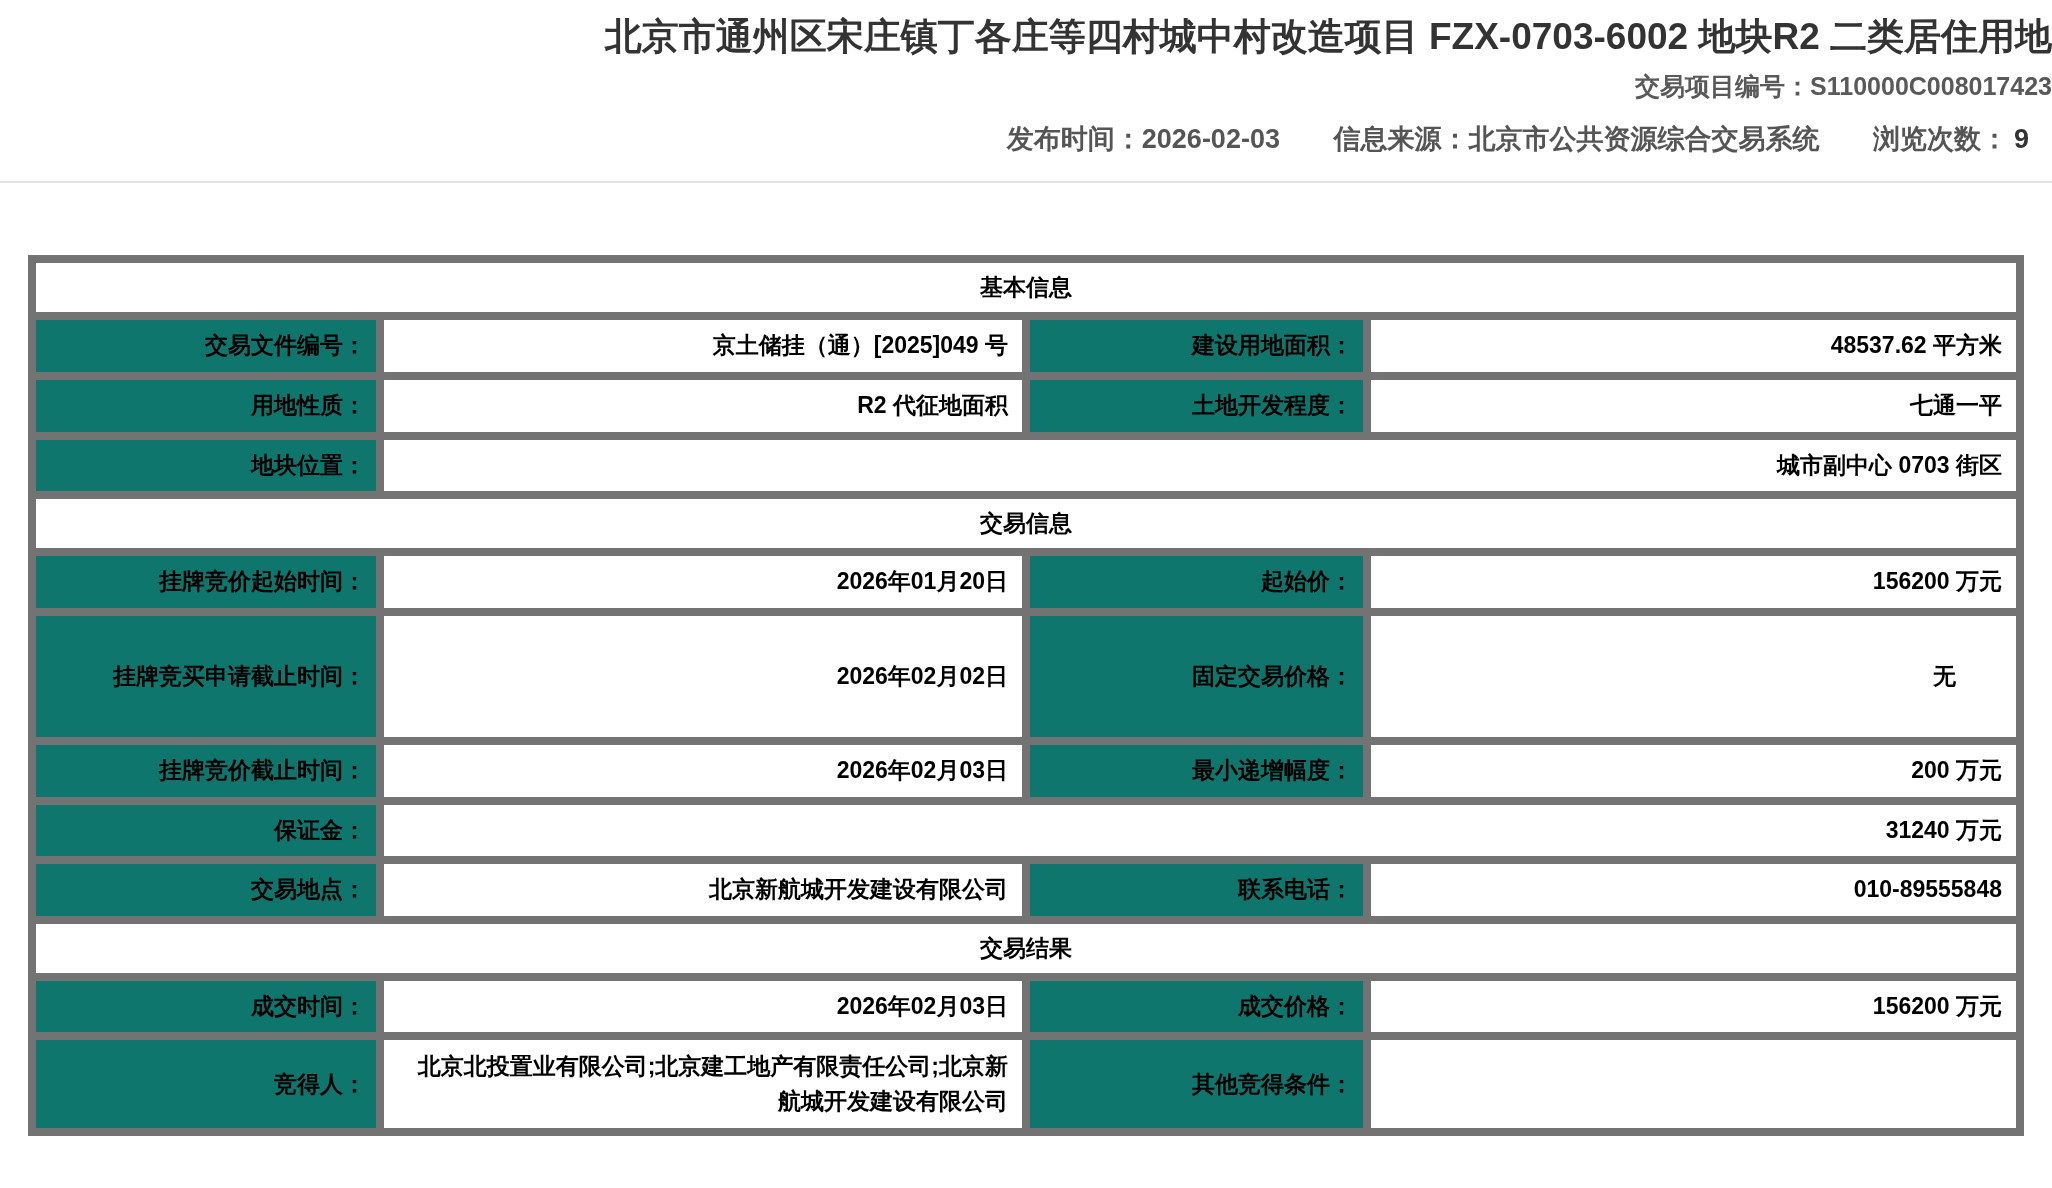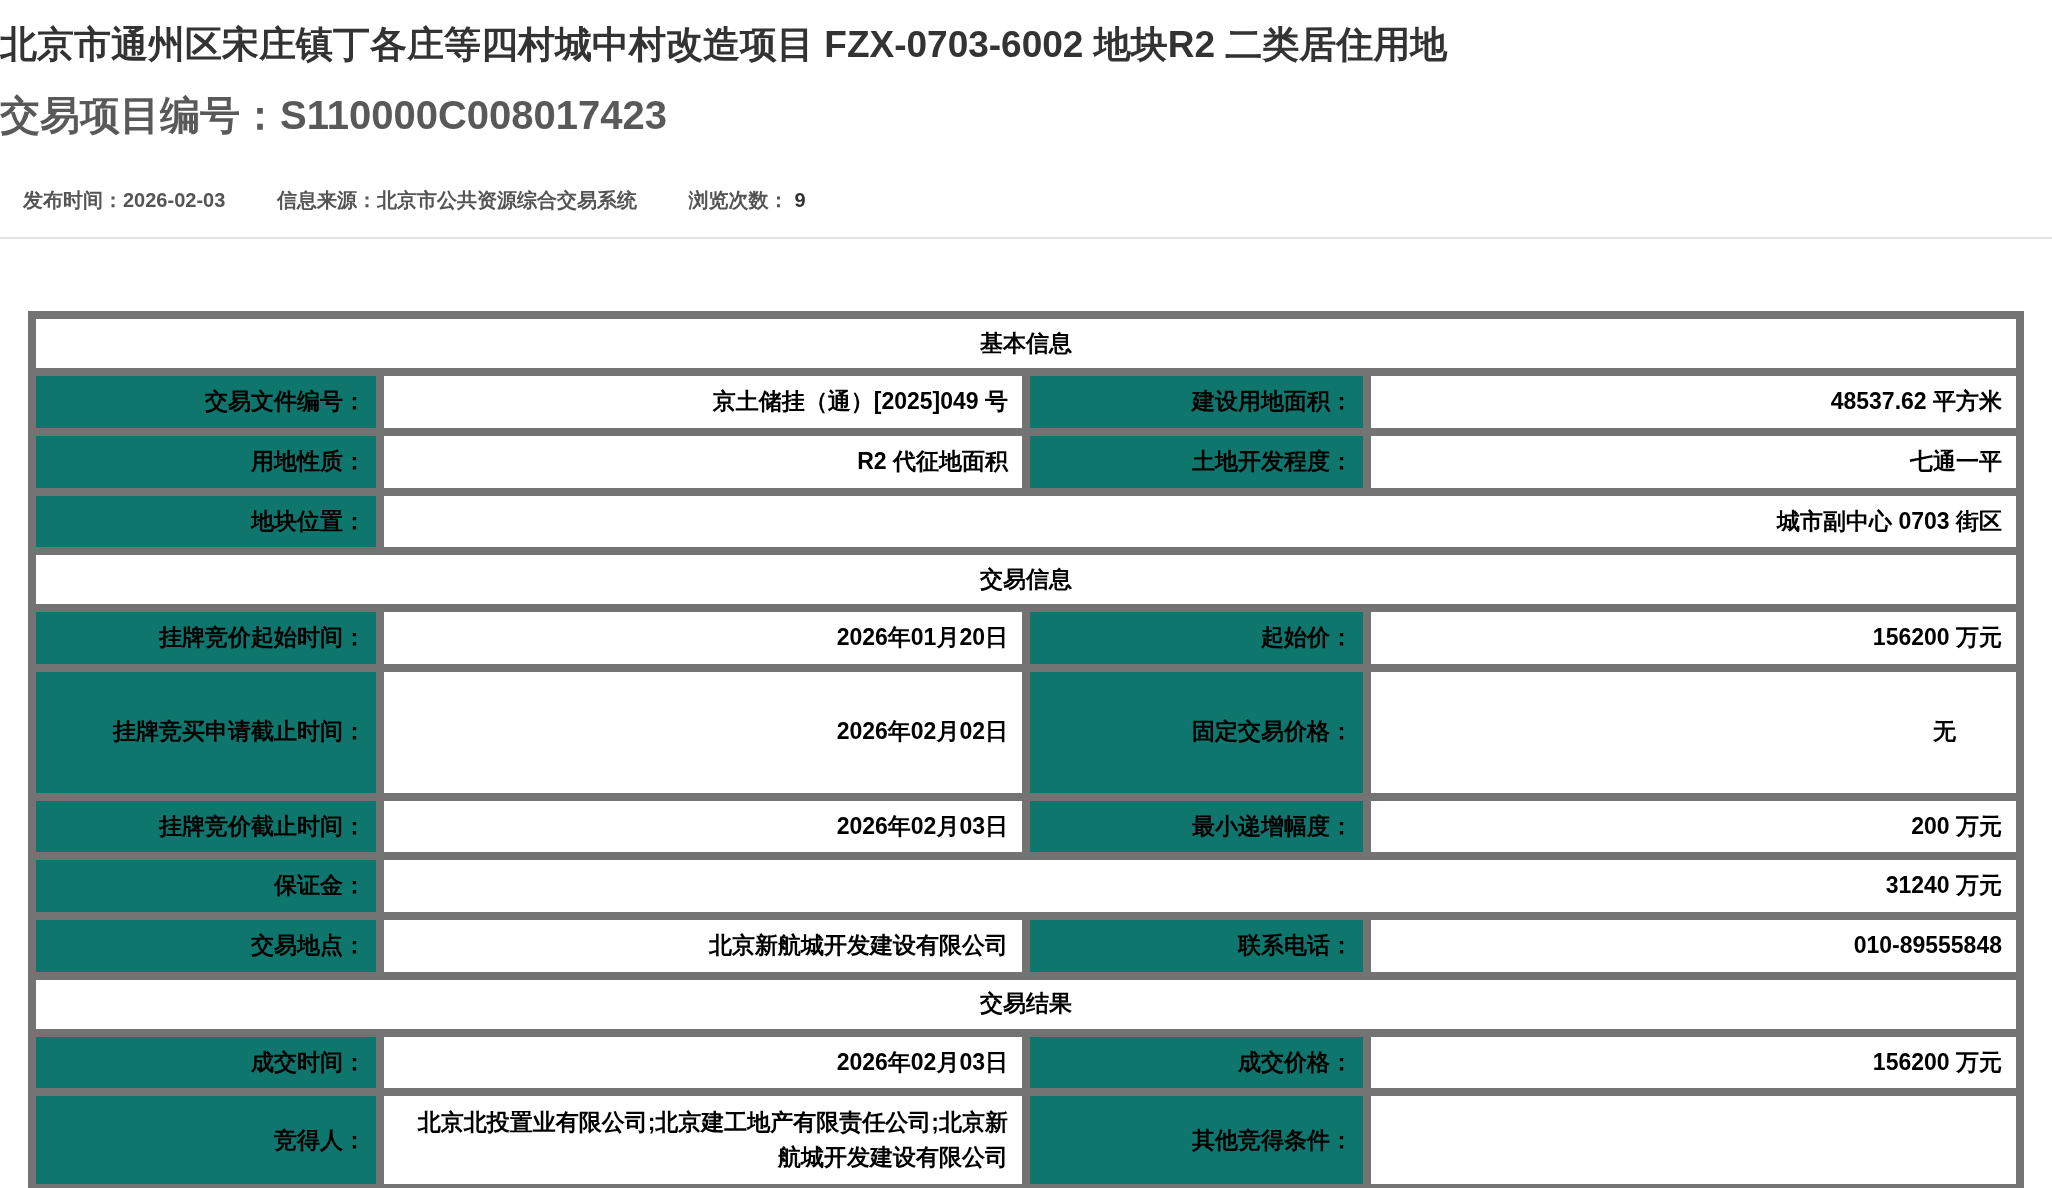--- a/index.html
+++ b/index.html
@@ -5,38 +5,38 @@
   * { margin: 0; padding: 0; box-sizing: border-box; }
   html, body { background: #ffffff; }
   body {
     width: 2052px;
     height: 1188px;
     font-family: "Liberation Sans", "DejaVu Sans", sans-serif;
     color: #000;
     overflow: hidden;
   }
   .page-header {
-    text-align: left;
-    padding-top: 22px;
+    text-align: right;
+    padding-top: 14px;
   }
   .page-title {
     font-size: 37px;
     font-weight: 700;
     color: #333333;
     line-height: 1.25;
   }
   .project-no {
-    font-size: 40px;
+    font-size: 25px;
     font-weight: 700;
     color: #595959;
-    margin-top: 20px;
+    margin-top: 10px;
   }
   .meta-line {
-    margin-top: 44px;
-    font-size: 20px;
+    margin-top: 19px;
+    font-size: 27px;
     font-weight: 700;
     color: #555555;
     line-height: 1.3;
   }
   .meta-item { display: inline-block; margin: 0 23px; }
   .meta-label { color: #555555; }
   .meta-value { color: #555555; }
   .meta-value.views { color: #333333; margin-left: 6px; }
   .header-divider {
     margin-top: 24px;

